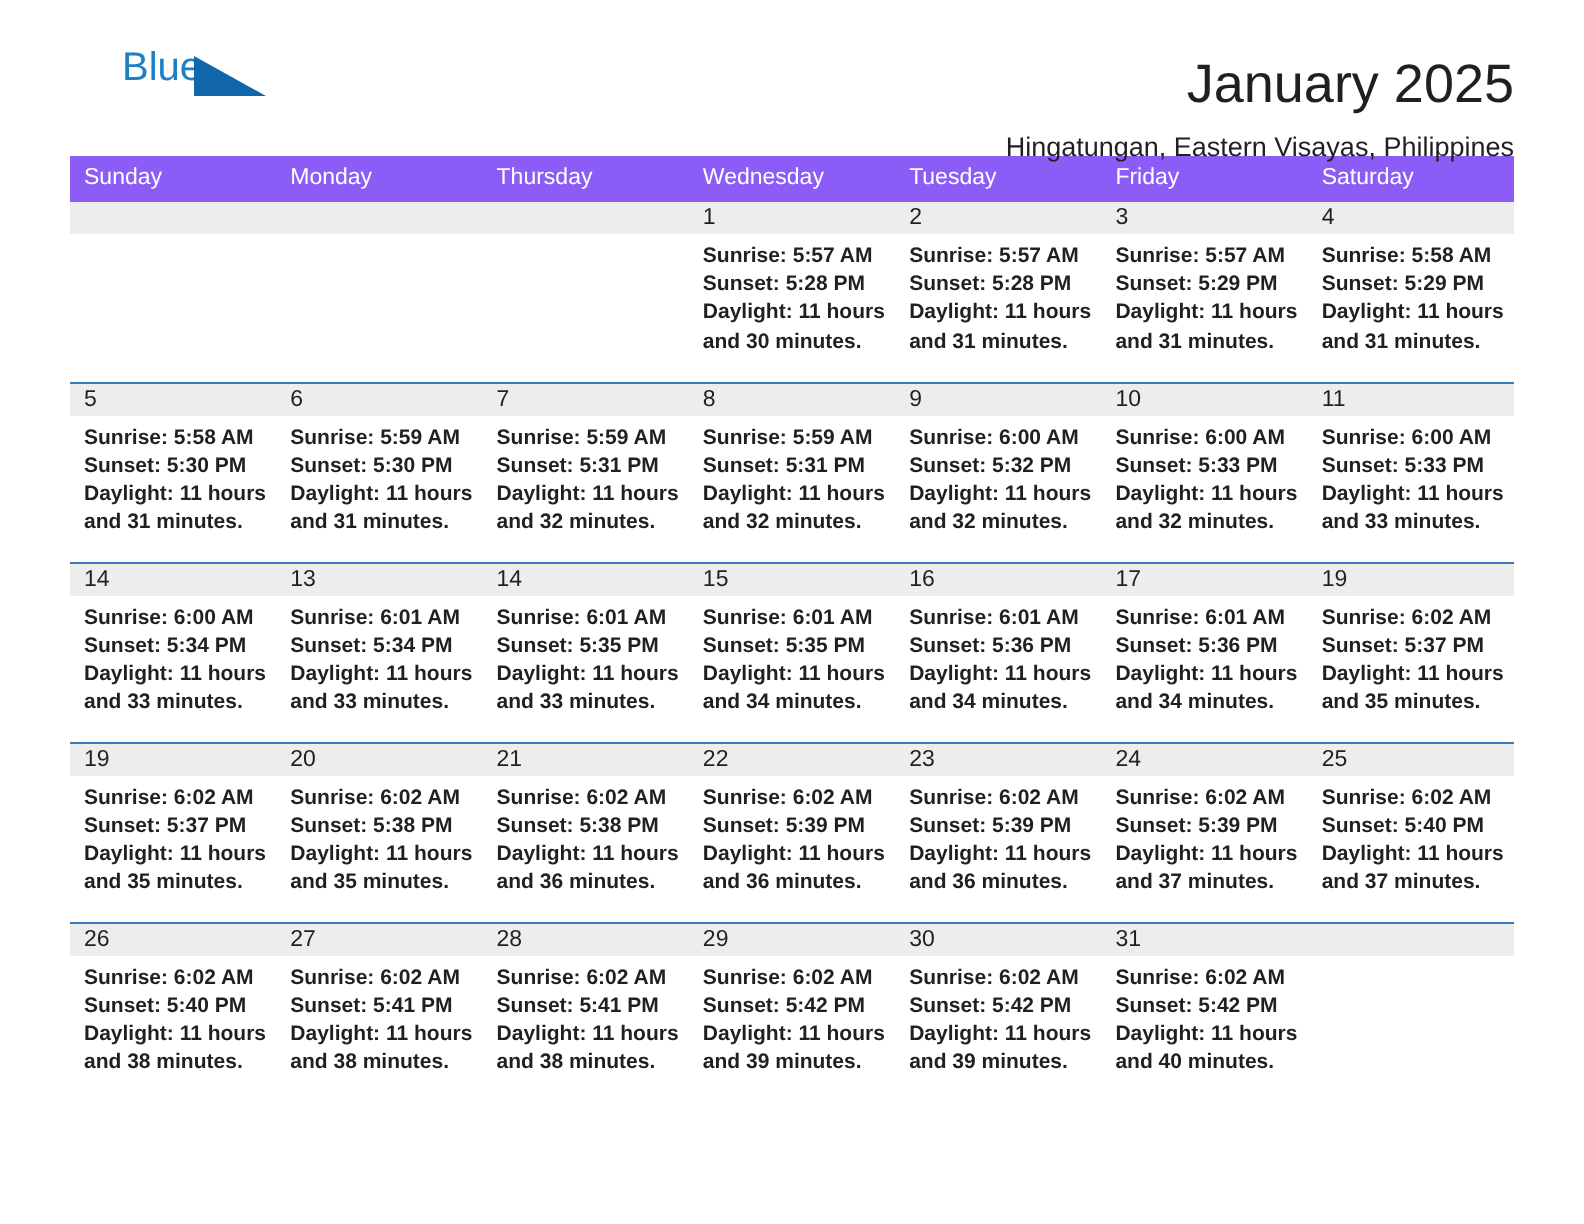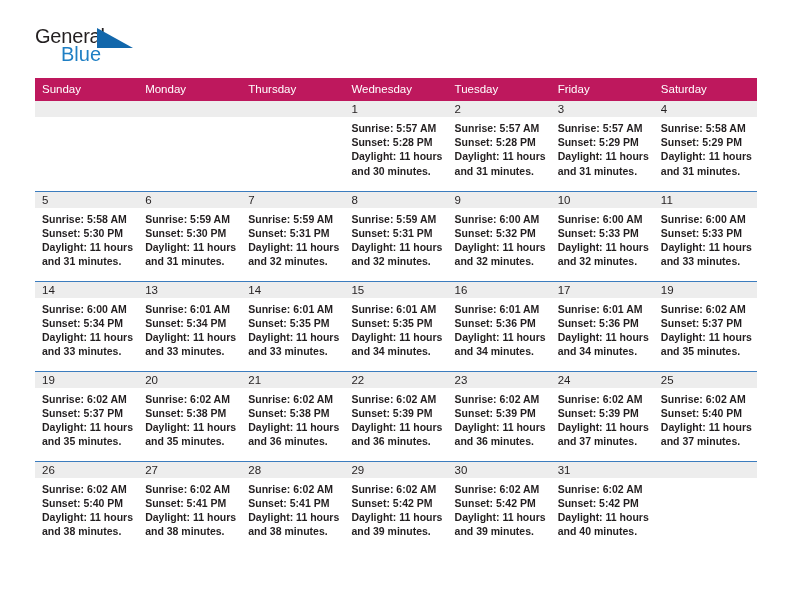--- a/index.html
+++ b/index.html
@@ -75,21 +75,21 @@
 
   
   .calendar {
     width: 722px;
     border-collapse: collapse;
     table-layout: fixed;
     margin-top: 6px;
   }
 
   .calendar th {
-    background: #be185d;
+    background: #8b5cf6;
     color: #ffffff;
     font-size: 11.5px;
     font-weight: normal;
     text-align: left;
     padding: 5px 0 6px 7px;
     height: 22px;
   }
 
   .calendar td {
     vertical-align: top;
@@ -120,25 +120,28 @@
   .cell-body div { white-space: nowrap; }
 </style>
 </head>
 <body>
 
 <div class="page">
 
   <div class="header">
 
     <div class="logo">
-      <span class="logo-general">General</span>
       <span class="logo-triangle"></span>
       <span class="logo-blue">Blue</span>
     </div>
 
+    <div class="title-wrap">
+      <h1 class="cal-title">January 2025</h1>
+      <div class="cal-subtitle">Hingatungan, Eastern Visayas, Philippines</div>
+    </div>
 
   </div>
 
   <table class="calendar">
     <thead>
       <tr>
         <th>Sunday</th>
         <th>Monday</th>
         <th>Thursday</th>
         <th>Wednesday</th>

